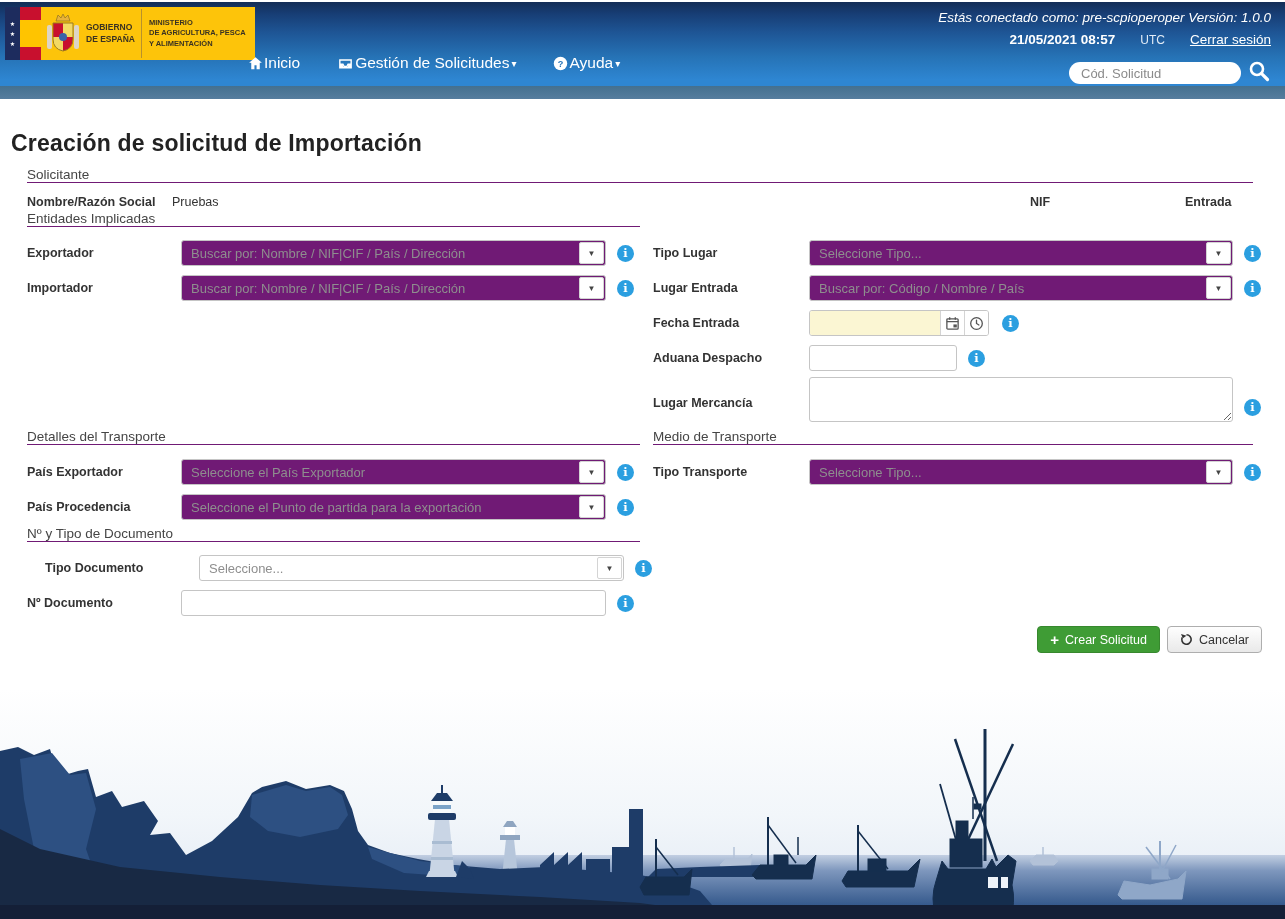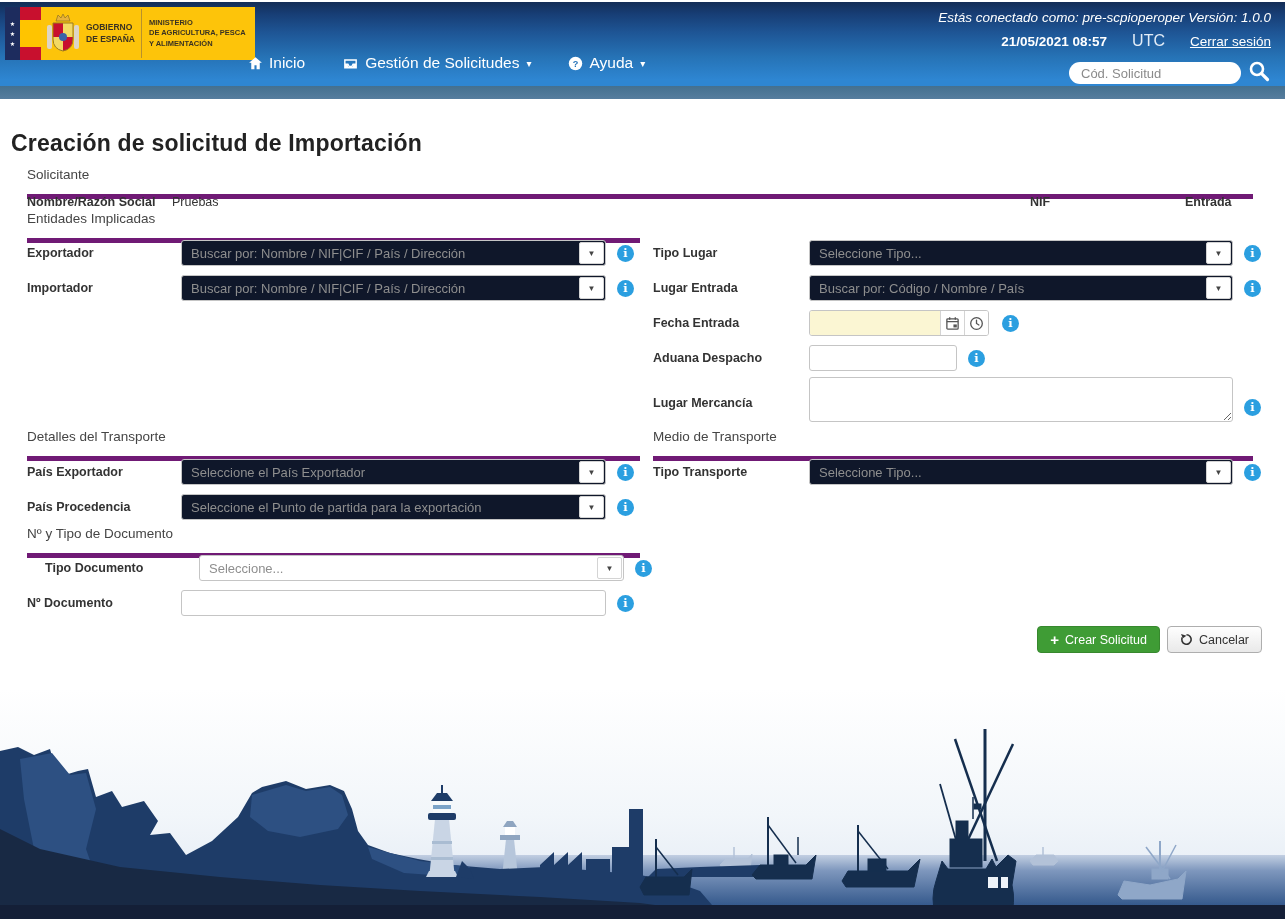--- a/index.html
+++ b/index.html
@@ -16,41 +16,41 @@
   .eustrip { width:15px; background:#1d2c5e; display:flex; flex-direction:column; justify-content:center; align-items:center; gap:3px; color:#fff; font-size:6px; }
   .esflag { width:21px; background:linear-gradient(180deg,#c8102e 0%,#c8102e 25%,#ffc400 25%,#ffc400 75%,#c8102e 75%,#c8102e 100%); }
   .logoyellow { background:#fdc40a; display:flex; align-items:center; padding:0 9px 0 4px; }
   .gobtext { font-size:8.5px; font-weight:bold; color:#3a3222; line-height:1.3; margin:0 6px 0 5px; }
   .vdiv { width:1px; align-self:stretch; background:#b8912c; margin:2px 0; }
   .mintext { font-size:7.5px; font-weight:bold; color:#3a3222; line-height:1.35; margin-left:7px; }
   .apptitle { position:absolute; left:233px; top:6px; display:flex; align-items:baseline; color:#eef3f8; }
   .apptitle .big { font-size:33px; letter-spacing:1px; }
   .apptitle .small { font-size:16px; margin-left:9px; letter-spacing:.5px; }
   .mainnav { position:absolute; left:247px; top:52px; display:flex; gap:36px; align-items:center; }
-  .navitem { display:flex; align-items:center; gap:5px; color:#fff; font-size:15.5px; cursor:pointer; }
+  .navitem { display:flex; align-items:center; color:#fff; font-size:15.5px; cursor:pointer; }
   .navitem svg { display:block; }
   .caret { font-size:10px; margin-left:2px; }
   .session { position:absolute; top:8px; right:14px; color:#fff; font-style:italic; font-size:13.5px; }
   .dateline { position:absolute; top:30px; right:14px; color:#fff; font-size:13.5px; display:flex; align-items:baseline; gap:25px; }
   .dateline b { font-size:13.5px; }
-  .dateline .utc { font-size:16px; color:#e2ecf7; }
+  .dateline .utc { font-size:12px; color:#e2ecf7; }
   .logout { color:#fff; text-decoration:underline; cursor:pointer; }
   .searchwrap { position:absolute; top:60px; right:44px; }
   .searchwrap input { width:172px; height:22px; border:none; border-radius:11px; padding:0 12px; font-size:13px; color:#333; outline:none; }
   .searchwrap input::placeholder { color:#8a8a8a; }
   .magbtn { position:absolute; top:57px; right:13px; width:26px; height:26px; cursor:pointer; background:transparent; border:none; }
 
   
   .pagetitle { position:absolute; left:11px; top:130px; font-size:23px; font-weight:bold; color:#222; letter-spacing:.2px; }
-  .sec { position:absolute; font-size:13.5px; color:#454545; padding-bottom:12px; border-bottom:5px solid #701a75; }
+  .sec { position:absolute; font-size:13.5px; color:#454545; padding-bottom:0; border-bottom:1px solid #701a75; }
   .frow { position:absolute; display:flex; align-items:center; }
   .frow.top { align-items:center; }
   .flabel { font-weight:bold; font-size:12.5px; color:#333; flex:none; }
   .lw { width:154px; } .rw { width:156px; }
-  .selectbox { position:relative; height:26px; border:1px solid #c5c5c5; border-radius:3px; background:#0f172a; display:flex; align-items:center; cursor:pointer; flex:none; }
+  .selectbox { position:relative; height:26px; border:1px solid #c5c5c5; border-radius:3px; background:#701a75; display:flex; align-items:center; cursor:pointer; flex:none; }
   .selectbox.white { background:#fff; }
   .selectbox .ph { font-size:13px; color:#8e8e8e; padding-left:9px; white-space:nowrap; overflow:hidden; max-width:calc(100% - 28px); }
   .selectbox .arrow { position:absolute; right:1px; top:1px; bottom:1px; width:25px; background:#fff; border:1px solid #d4d4d4; border-radius:2px; display:flex; align-items:center; justify-content:center; font-size:8px; color:#444; }
   .info { width:17px; height:17px; border-radius:50%; background:#2b9fe0; color:#fff; font-family:"DejaVu Serif",serif; font-weight:bold; font-size:11.5px; display:flex; align-items:center; justify-content:center; margin-left:11px; flex:none; cursor:pointer; }
   .tin { height:26px; border:1px solid #c5c5c5; border-radius:3px; font-size:13px; padding:0 8px; color:#444; outline:none; }
   .dategroup { display:flex; height:26px; border:1px solid #c5c5c5; border-radius:3px; overflow:hidden; flex:none; }
   .dategroup input { width:130px; height:24px; border:none; background:#fbf6d3; padding:0 8px; font-size:13px; outline:none; }
   .dbtn { width:24px; height:24px; background:#fff; border:none; border-left:1px solid #d4d4d4; display:flex; align-items:center; justify-content:center; cursor:pointer; }
   .tarea { width:424px; height:45px; border:1px solid #c5c5c5; border-radius:3px; resize:both; font-family:"Liberation Sans",sans-serif; font-size:13px; padding:4px 8px; outline:none; }
   .val { font-size:12.5px; color:#333; }

